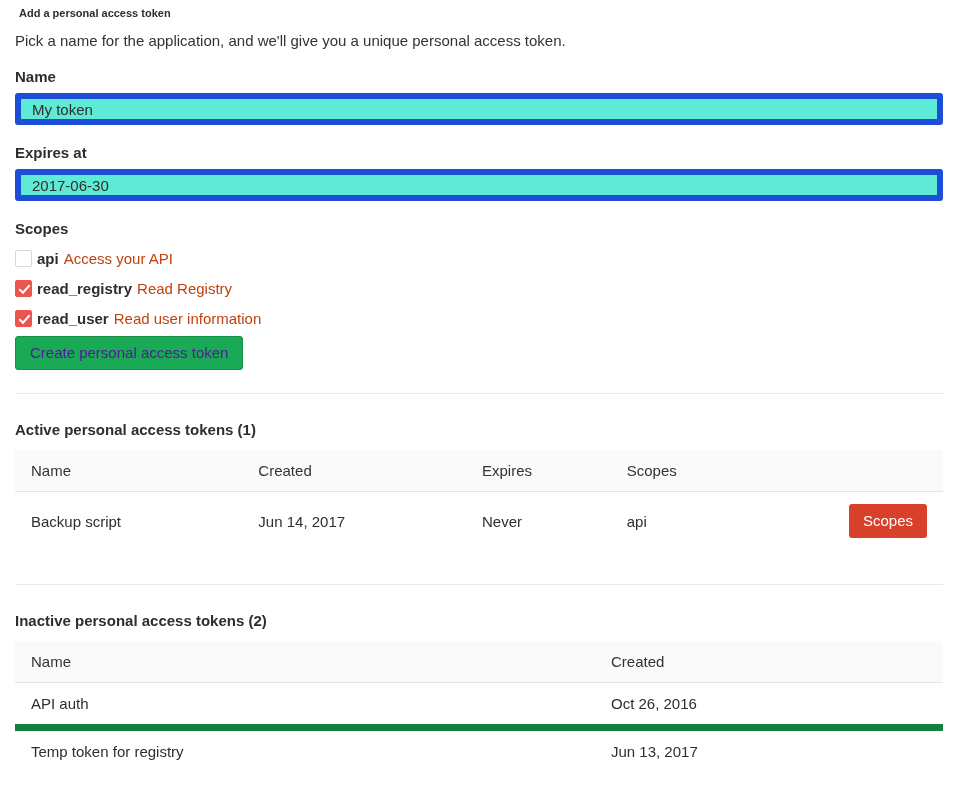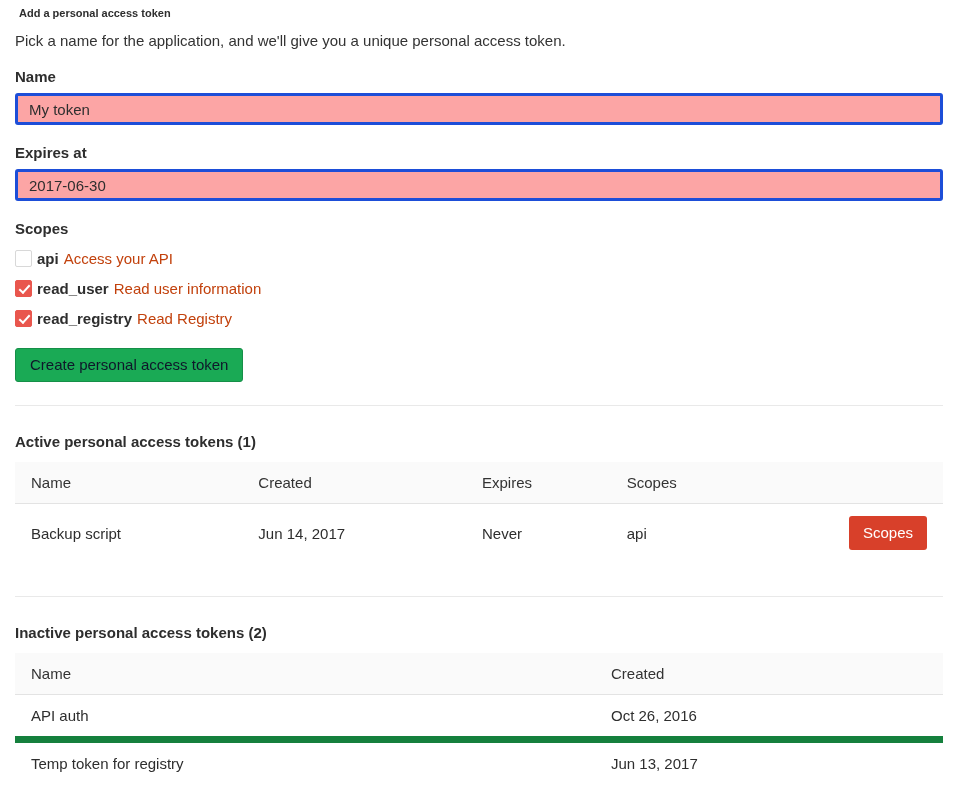--- a/index.html
+++ b/index.html
@@ -29,26 +29,26 @@
     display: block;
     font-weight: bold;
     margin-top: 19px;
   }
   .text-input {
     display: block;
     width: 100%;
     height: 32px;
     margin-top: 8px;
     padding: 0 11px;
-    border: 3px solid #1d4ed8;
+    border: 6px solid #1d4ed8;
     border-radius: 3px;
     font-family: "Liberation Sans", "DejaVu Sans", sans-serif;
     font-size: 15px;
     color: #2e2e2e;
-    background: #fca5a5;
+    background: #5eead4;
     outline: none;
   }
 
   .scopes-list { margin-top: 6px; }
   .scope-row {
     display: flex;
     align-items: center;
     margin-top: 13px;
     cursor: pointer;
   }
@@ -82,25 +82,25 @@
 
   .btn {
     display: inline-block;
     border: 1px solid transparent;
     border-radius: 3px;
     font-family: "Liberation Sans", "DejaVu Sans", sans-serif;
     font-size: 15px;
     cursor: pointer;
   }
   .btn-create {
-    margin-top: 21px;
+    margin-top: 9px;
     padding: 7px 14px 8px;
     background: var(--green, #1aaa55);
     border-color: #168f48;
-    color: #0f172a;
+    color: #4c1d95;
   }
   .btn-revoke {
     padding: 7px 13px 8px;
     background: var(--red, #d8402a);
     color: #fff;
   }
 
   hr.divider {
     border: none;
     border-top: 1px solid #e9e9e9;
@@ -162,27 +162,27 @@
 <label class="field-label">Scopes</label>
 
 <div class="scopes-list">
   <div class="scope-row">
     <span class="checkbox"></span>
     <span class="scope-name">api</span>
     <span class="scope-desc">Access your API</span>
   </div>
   <div class="scope-row">
     <span class="checkbox checked"></span>
-    <span class="scope-name">read_user</span>
-    <span class="scope-desc">Read user information</span>
+    <span class="scope-name">read_registry</span>
+    <span class="scope-desc">Read Registry</span>
   </div>
   <div class="scope-row">
     <span class="checkbox checked"></span>
-    <span class="scope-name">read_registry</span>
-    <span class="scope-desc">Read Registry</span>
+    <span class="scope-name">read_user</span>
+    <span class="scope-desc">Read user information</span>
   </div>
 </div>
 
 <button class="btn btn-create">Create personal access token</button>
 
 <hr class="divider">
 
 
 <h4 class="section-title">Active personal access tokens (1)</h4>
 

